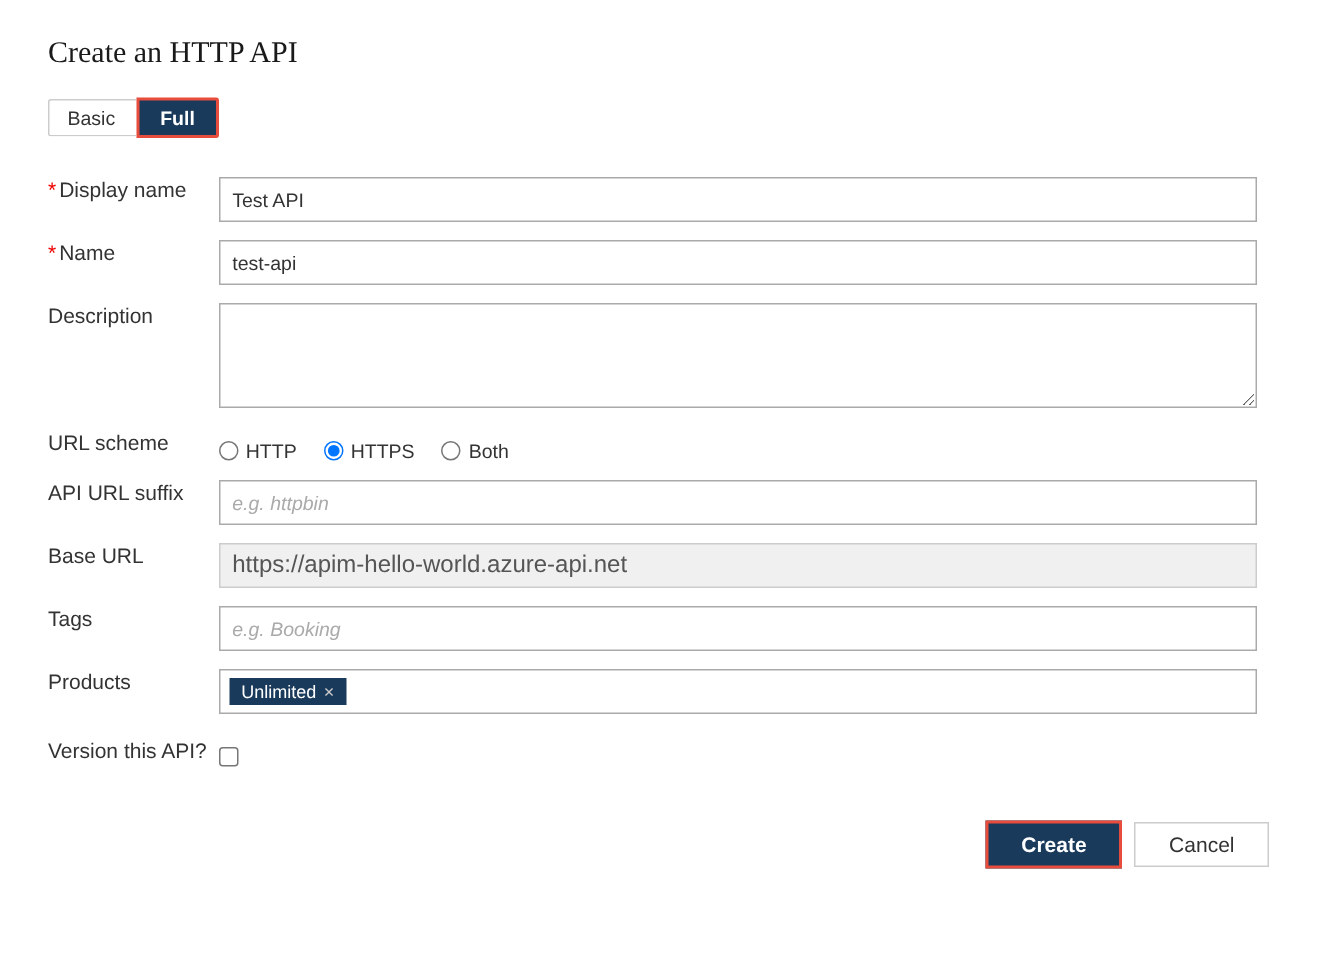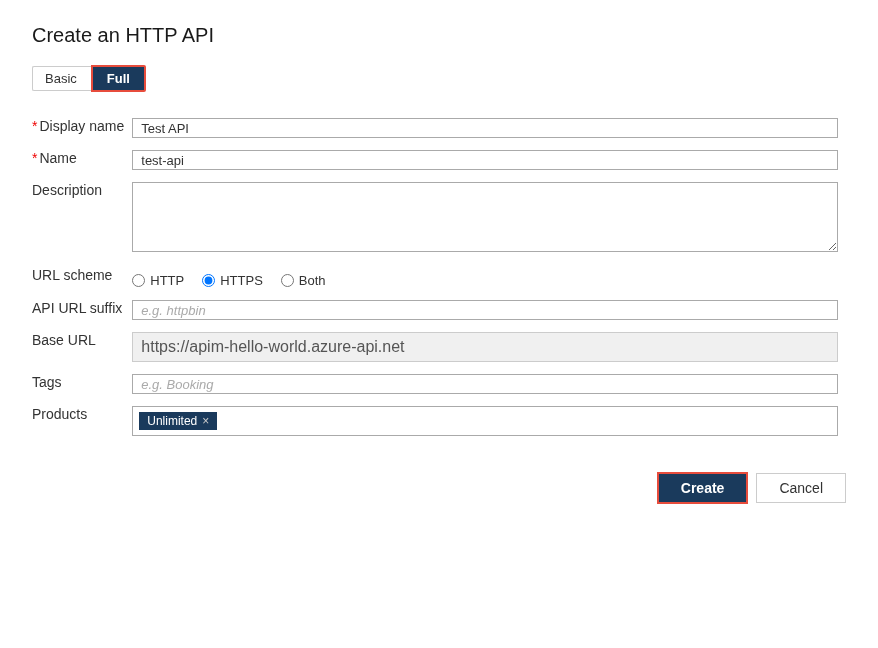--- a/index.html
+++ b/index.html
@@ -8,20 +8,21 @@
       font-size: 14px;
       background: #fff;
       color: #333;
       padding: 24px 32px;
     }
     h1 {
       font-size: 20px;
       font-weight: 400;
       margin-bottom: 18px;
       color: #1a1a1a;
+      font-family: Liberation Serif, serif;
     }
     .toggle-bar {
       display: flex;
       align-items: center;
       margin-bottom: 20px;
       gap: 0;
     }
     .toggle-btn {
       padding: 4px 14px;
       border: 1px solid #ccc;
@@ -62,21 +63,21 @@
     }
     .required-star {
       color: #e00;
       margin-right: 2px;
     }
     .input-cell {
       width: 100%;
     }
     input[type="text"] {
       width: 100%;
-      height: 20px;
+      height: 30px;
       padding: 4px 8px;
       border: 1px solid #aaa;
       font-size: 13px;
       color: #333;
       outline: none;
       border-radius: 0;
     }
     input[type="text"]::placeholder {
       color: #aaa;
       font-style: italic;
@@ -282,19 +283,29 @@
         <div class="tag-input-container">
           <div class="tag-chip">
             <span>Unlimited</span>
             <span class="close-x">×</span>
           </div>
         </div>
       </td>
     </tr>
 
 
+    <tr class="version-row">
+      <td class="label-cell">
+        <span>Version this API?</span>
+      </td>
+      <td class="input-cell">
+        <div class="checkbox-cell">
+          <input type="checkbox" style="">
+        </div>
+      </td>
+    </tr>
   </tbody>
 </table>
 
 <div class="footer-row">
   <button class="btn-create">Create</button>
   <button class="btn-cancel">Cancel</button>
 </div>
 
 </body></html>

